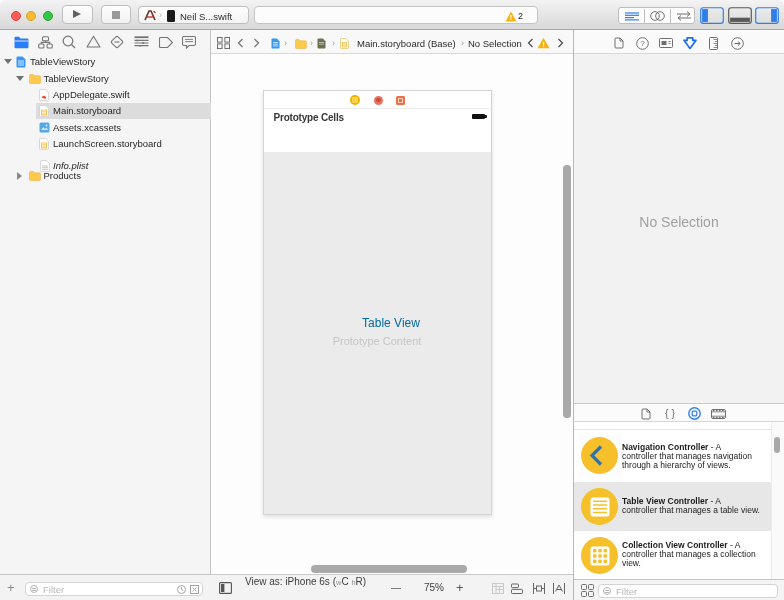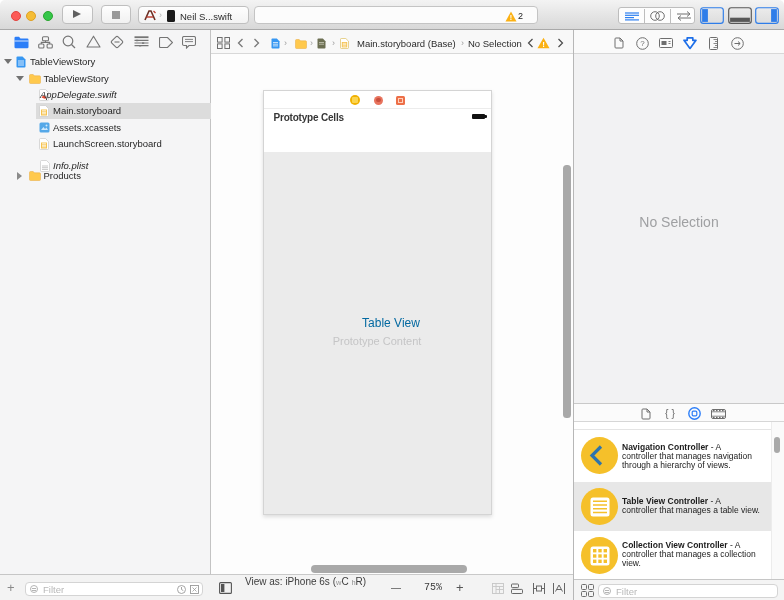--- a/index.html
+++ b/index.html
@@ -206,21 +206,21 @@
         <svg style="left:29px;top:3px;" width="12" height="10" viewBox="0 0 12 10">
             <path d="M0.5 1.5 Q0.5 0.5 1.5 0.5 L4.2 0.5 L5.4 1.8 L10.5 1.8 Q11.5 1.8 11.5 2.8 V8.5 Q11.5 9.5 10.5 9.5 H1.5 Q0.5 9.5 0.5 8.5 Z" fill="#ffc94d" stroke="#e9a93d" stroke-width="0.5"></path>
           </svg>
         <span class="lbl" style="left:43.5px;">TableViewStory</span>
       </div>
       <div class="trow" style="top:56.9px;">
         <svg style="left:39px;top:2px;" width="10" height="12" viewBox="0 0 10 12">
             <path d="M0.5 1.5 Q0.5 0.5 1.5 0.5 L6.5 0.5 L9.5 3.5 V10.5 Q9.5 11.5 8.5 11.5 H1.5 Q0.5 11.5 0.5 10.5 Z" fill="#fff" stroke="#c9c9c9" stroke-width="0.7"></path>
             <path d="M2.5 8.5 Q4 5.5 6.5 7.5 Q7.5 8.5 7 9.5 Q5 10 2.5 8.5" fill="#e84e37"></path>
           </svg>
-        <span class="lbl" style="left:40px;font-style:italic;">AppDelegate.swift</span>
+        <span class="lbl" style="left:53px;">AppDelegate.swift</span>
       </div>
       <div class="trow" style="top:73.2px;">
         <svg style="left:39px;top:2px;" width="10" height="12" viewBox="0 0 10 12">
             <path d="M0.5 1.5 Q0.5 0.5 1.5 0.5 L6.5 0.5 L9.5 3.5 V10.5 Q9.5 11.5 8.5 11.5 H1.5 Q0.5 11.5 0.5 10.5 Z" fill="#fff" stroke="#c9c9c9" stroke-width="0.7"></path>
             <rect x="2" y="4.5" width="6" height="6" fill="#f6c350"></rect>
             <path d="M3 5.8 H7 M3 7.3 H7 M3 8.8 H7" stroke="#fff" stroke-width="0.8"></path>
           </svg>
         <span class="lbl" style="left:53px;">Main.storyboard</span>
       </div>
       <div class="trow" style="top:89.5px;">
@@ -344,21 +344,21 @@
       <div id="vthumb"></div>
       <div id="hthumb"></div>
     </div>
     <div id="canvbottom">
       <svg style="left:8px;top:7px;" width="13" height="12" viewBox="0 0 13 12">
           <rect x="0.6" y="0.6" width="11.8" height="10.8" rx="1" fill="none" stroke="#555" stroke-width="1.1"></rect>
           <rect x="2" y="2" width="3.4" height="8" fill="#555"></rect>
         </svg>
       <span style="position:absolute;left:34px;top:1px;">View as: iPhone 6s (<span style="font-size:7.5px;color:#8f8f8f;">w</span>C <span style="font-size:7.5px;color:#8f8f8f;">h</span>R)</span>
       <span style="position:absolute;left:180px;top:7px;color:#555;">—</span>
-      <span style="position:absolute;left:213px;top:7px;font-family:Liberation Mono, monospace;">75%</span>
+      <span style="position:absolute;left:213px;top:7px;">75%</span>
       <span style="position:absolute;left:245px;top:5px;font-size:13px;color:#555;">+</span>
       <svg style="left:281px;top:8px;" width="12" height="11" viewBox="0 0 12 11">
           <g fill="none" stroke="#c6c6c6" stroke-width="0.9">
             <rect x="0.5" y="0.5" width="11" height="10"></rect>
             <path d="M0.5 3.5 H11.5 M4 0.5 V10.5 M4 6.5 H11.5 M7.5 3.5 V10.5"></path>
           </g>
         </svg>
       <svg style="left:300px;top:8px;" width="12" height="11" viewBox="0 0 12 11">
           <g fill="none" stroke="#666" stroke-width="1">
             <rect x="0.5" y="1" width="7" height="3.6" rx="0.8"></rect>

